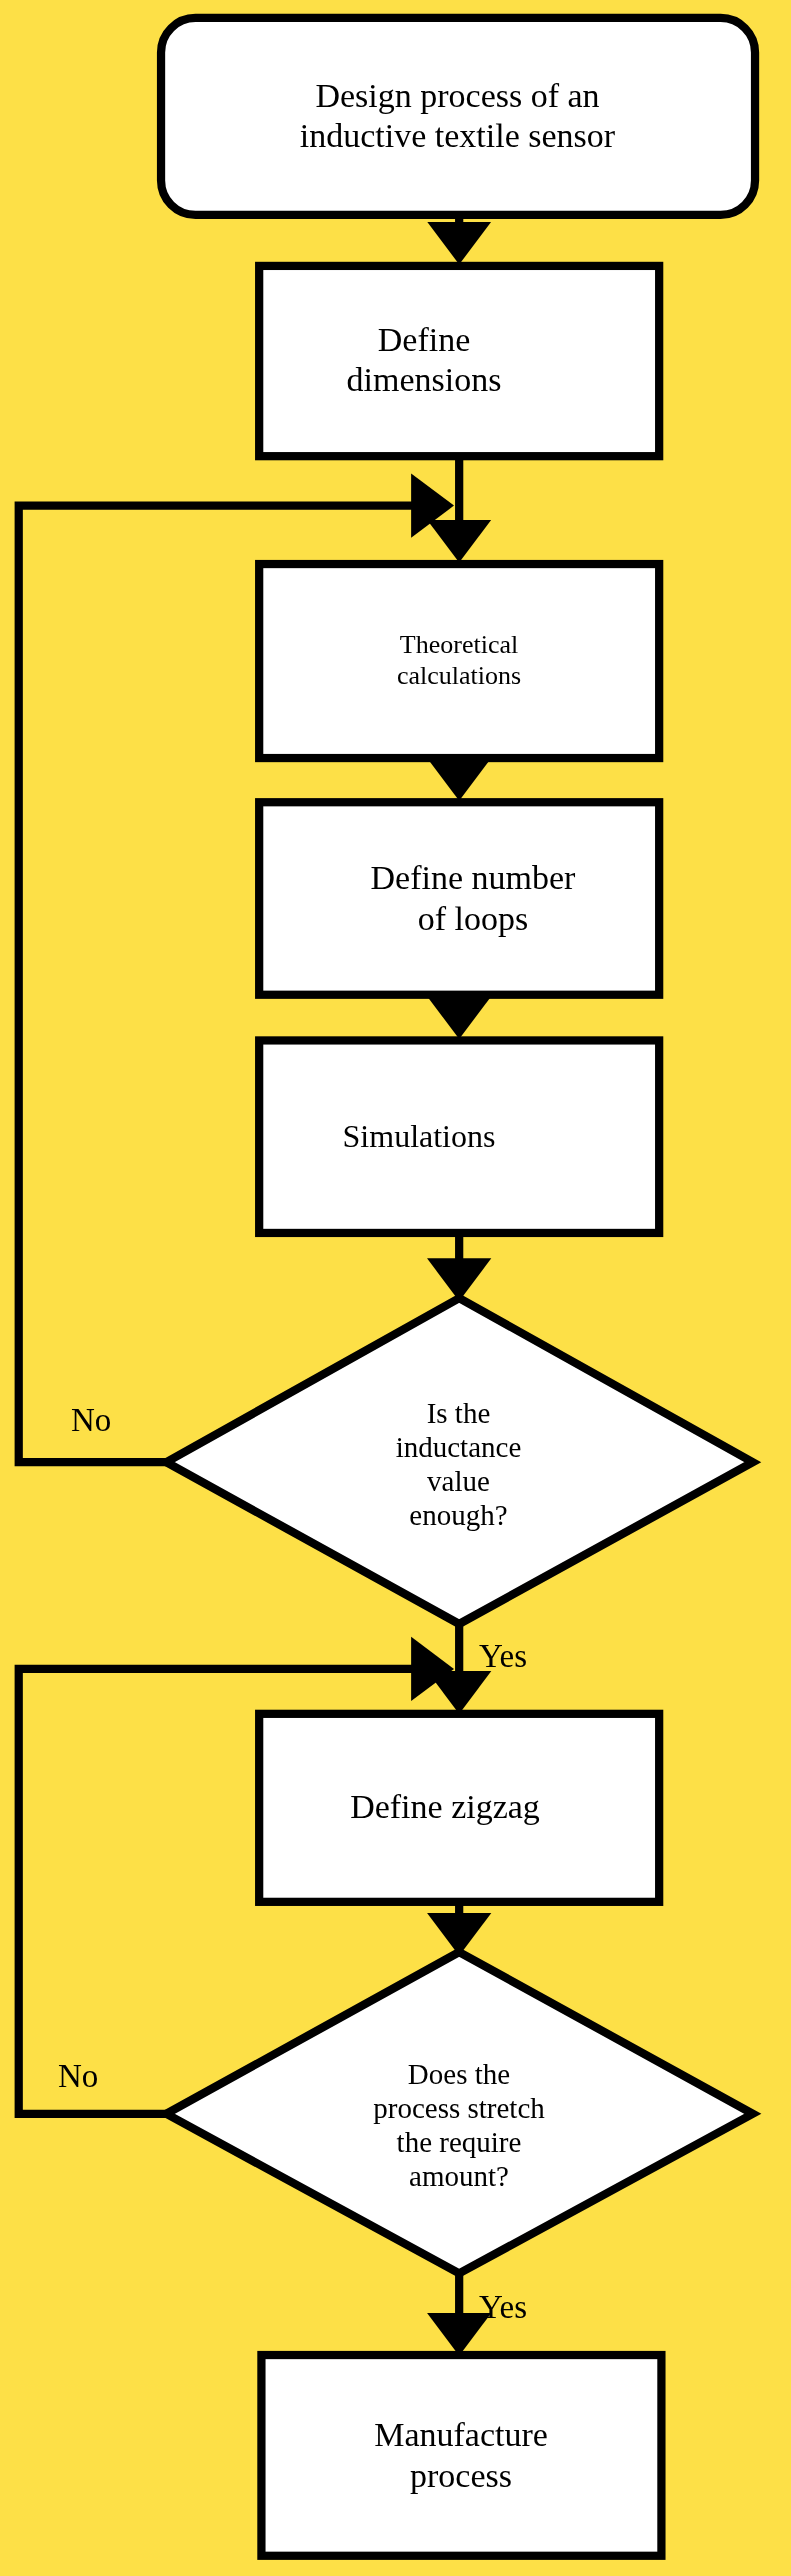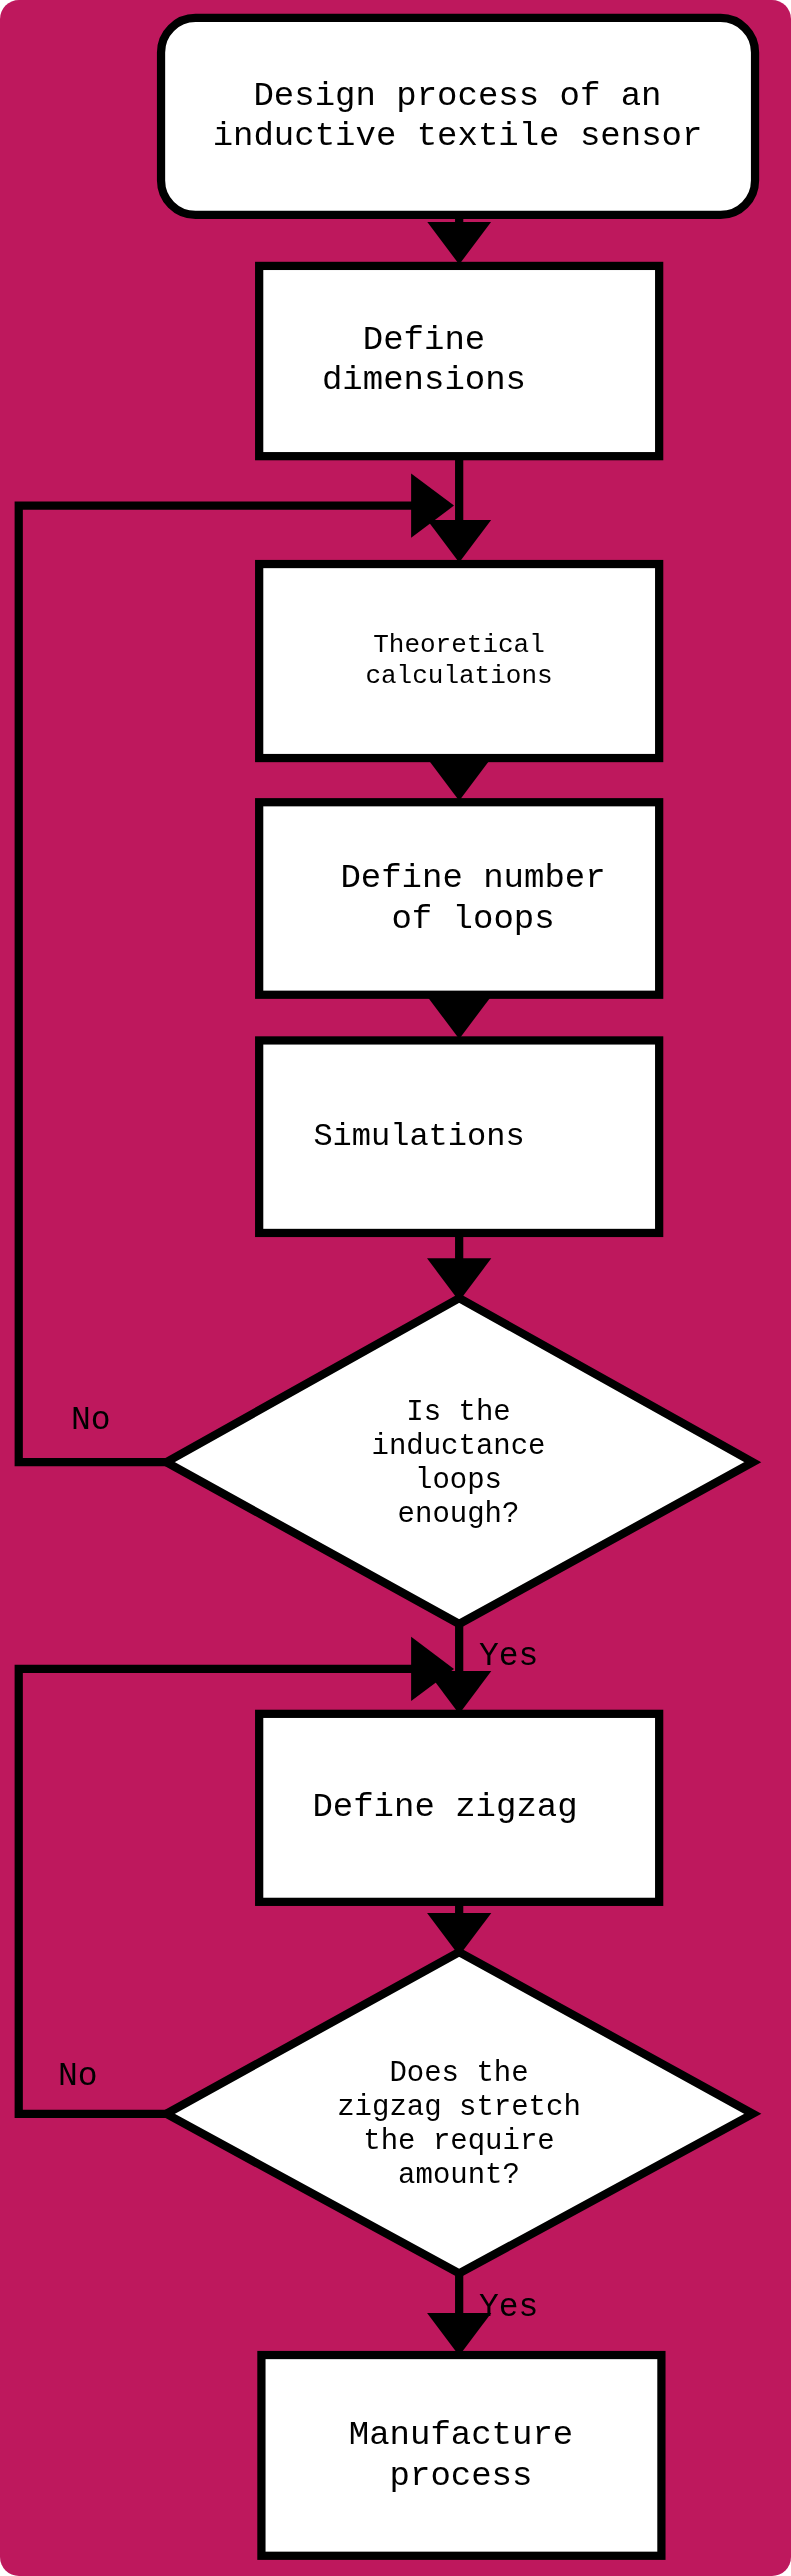--- a/index.html
+++ b/index.html
@@ -5,25 +5,24 @@
 <style>
   html, body {
     margin: 0;
     padding: 0;
     background: #ffffff;
   }
   #canvas {
     position: relative;
     width: 791px;
     height: 2576px;
-    background: #be185d;
-    font-family: Liberation Mono, monospace;
+    background: #fde047;
+    font-family: Liberation Serif, serif;
     color: #000000;
     overflow: hidden;
-    border-radius: 19px;
   }
   #flow-svg {
     position: absolute;
     left: 0;
     top: 0;
     width: 791px;
     height: 2576px;
   }
   .node-text {
     position: absolute;
@@ -125,25 +124,25 @@
 inductive textile sensor</div>
   <div class="node-text" id="t-dimensions">Define
 dimensions</div>
   <div class="node-text" id="t-theory">Theoretical
 calculations</div>
   <div class="node-text" id="t-loops">Define number
 of loops</div>
   <div class="node-text" id="t-simulations">Simulations</div>
   <div class="node-text" id="t-decision1">Is the
 inductance
-loops
+value
 enough?</div>
   <div class="node-text" id="t-zigzag">Define zigzag</div>
   <div class="node-text" id="t-decision2">Does the
-zigzag stretch
+process stretch
 the require
 amount?</div>
   <div class="node-text" id="t-manufacture">Manufacture
 process</div>
 
   <div class="edge-label" id="l-no-1">No</div>
   <div class="edge-label" id="l-yes-1">Yes</div>
   <div class="edge-label" id="l-no-2">No</div>
   <div class="edge-label" id="l-yes-2">Yes</div>
 

